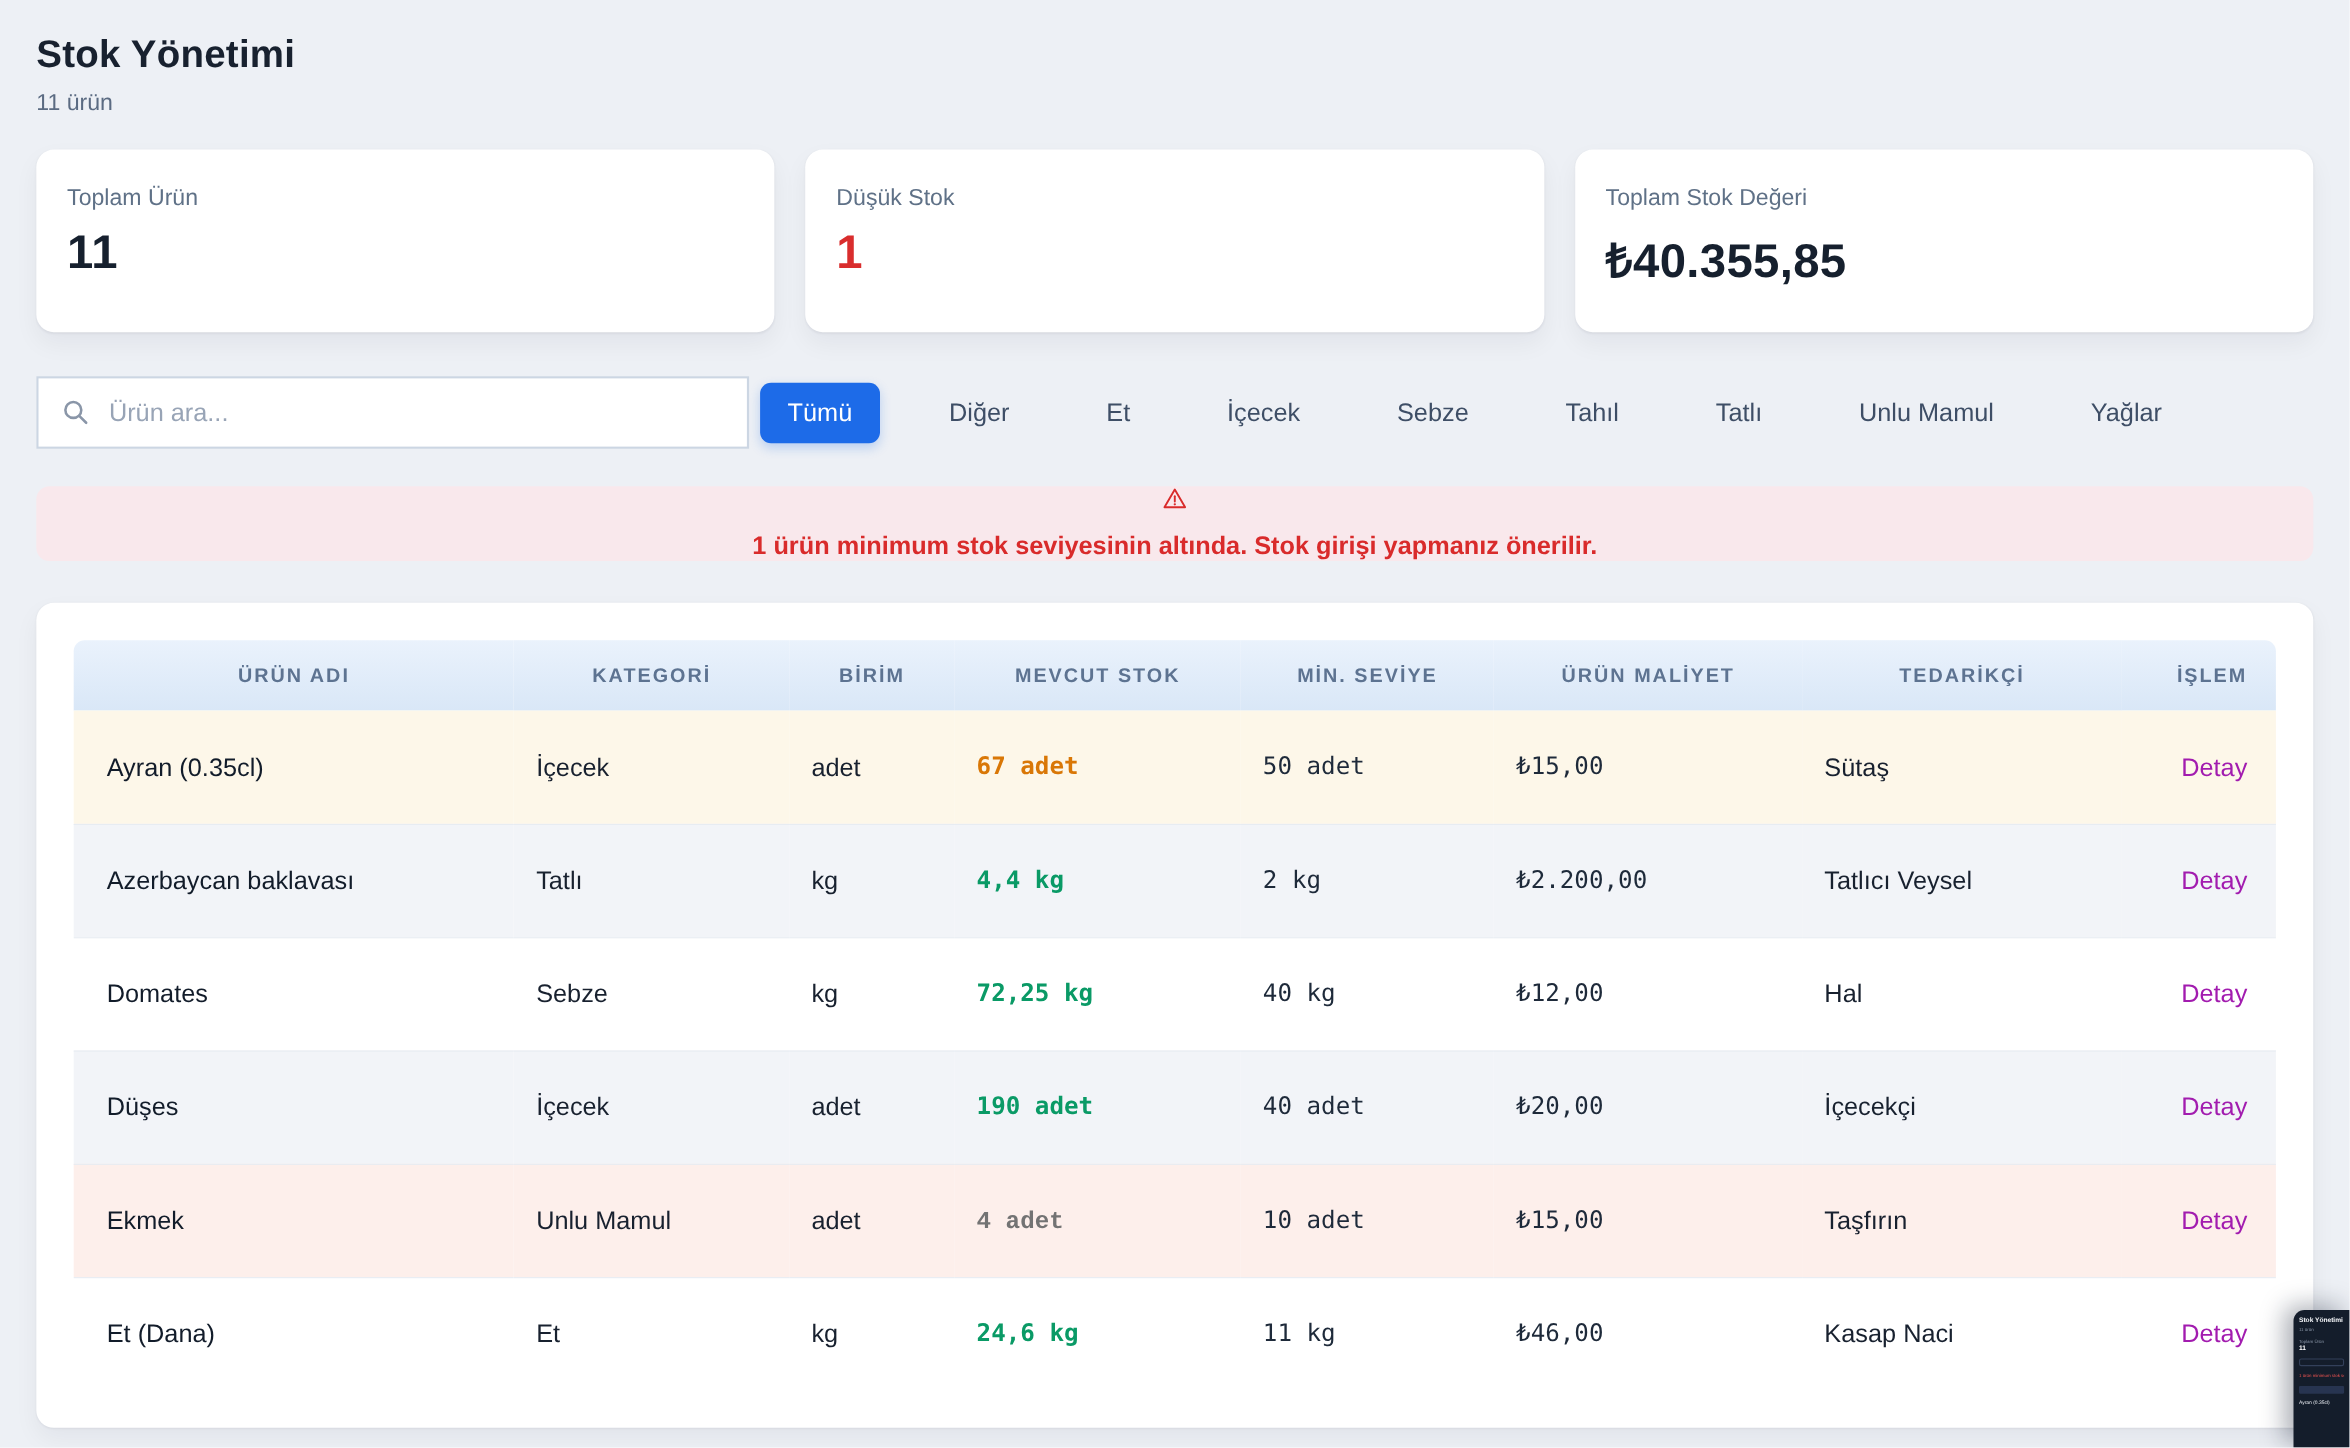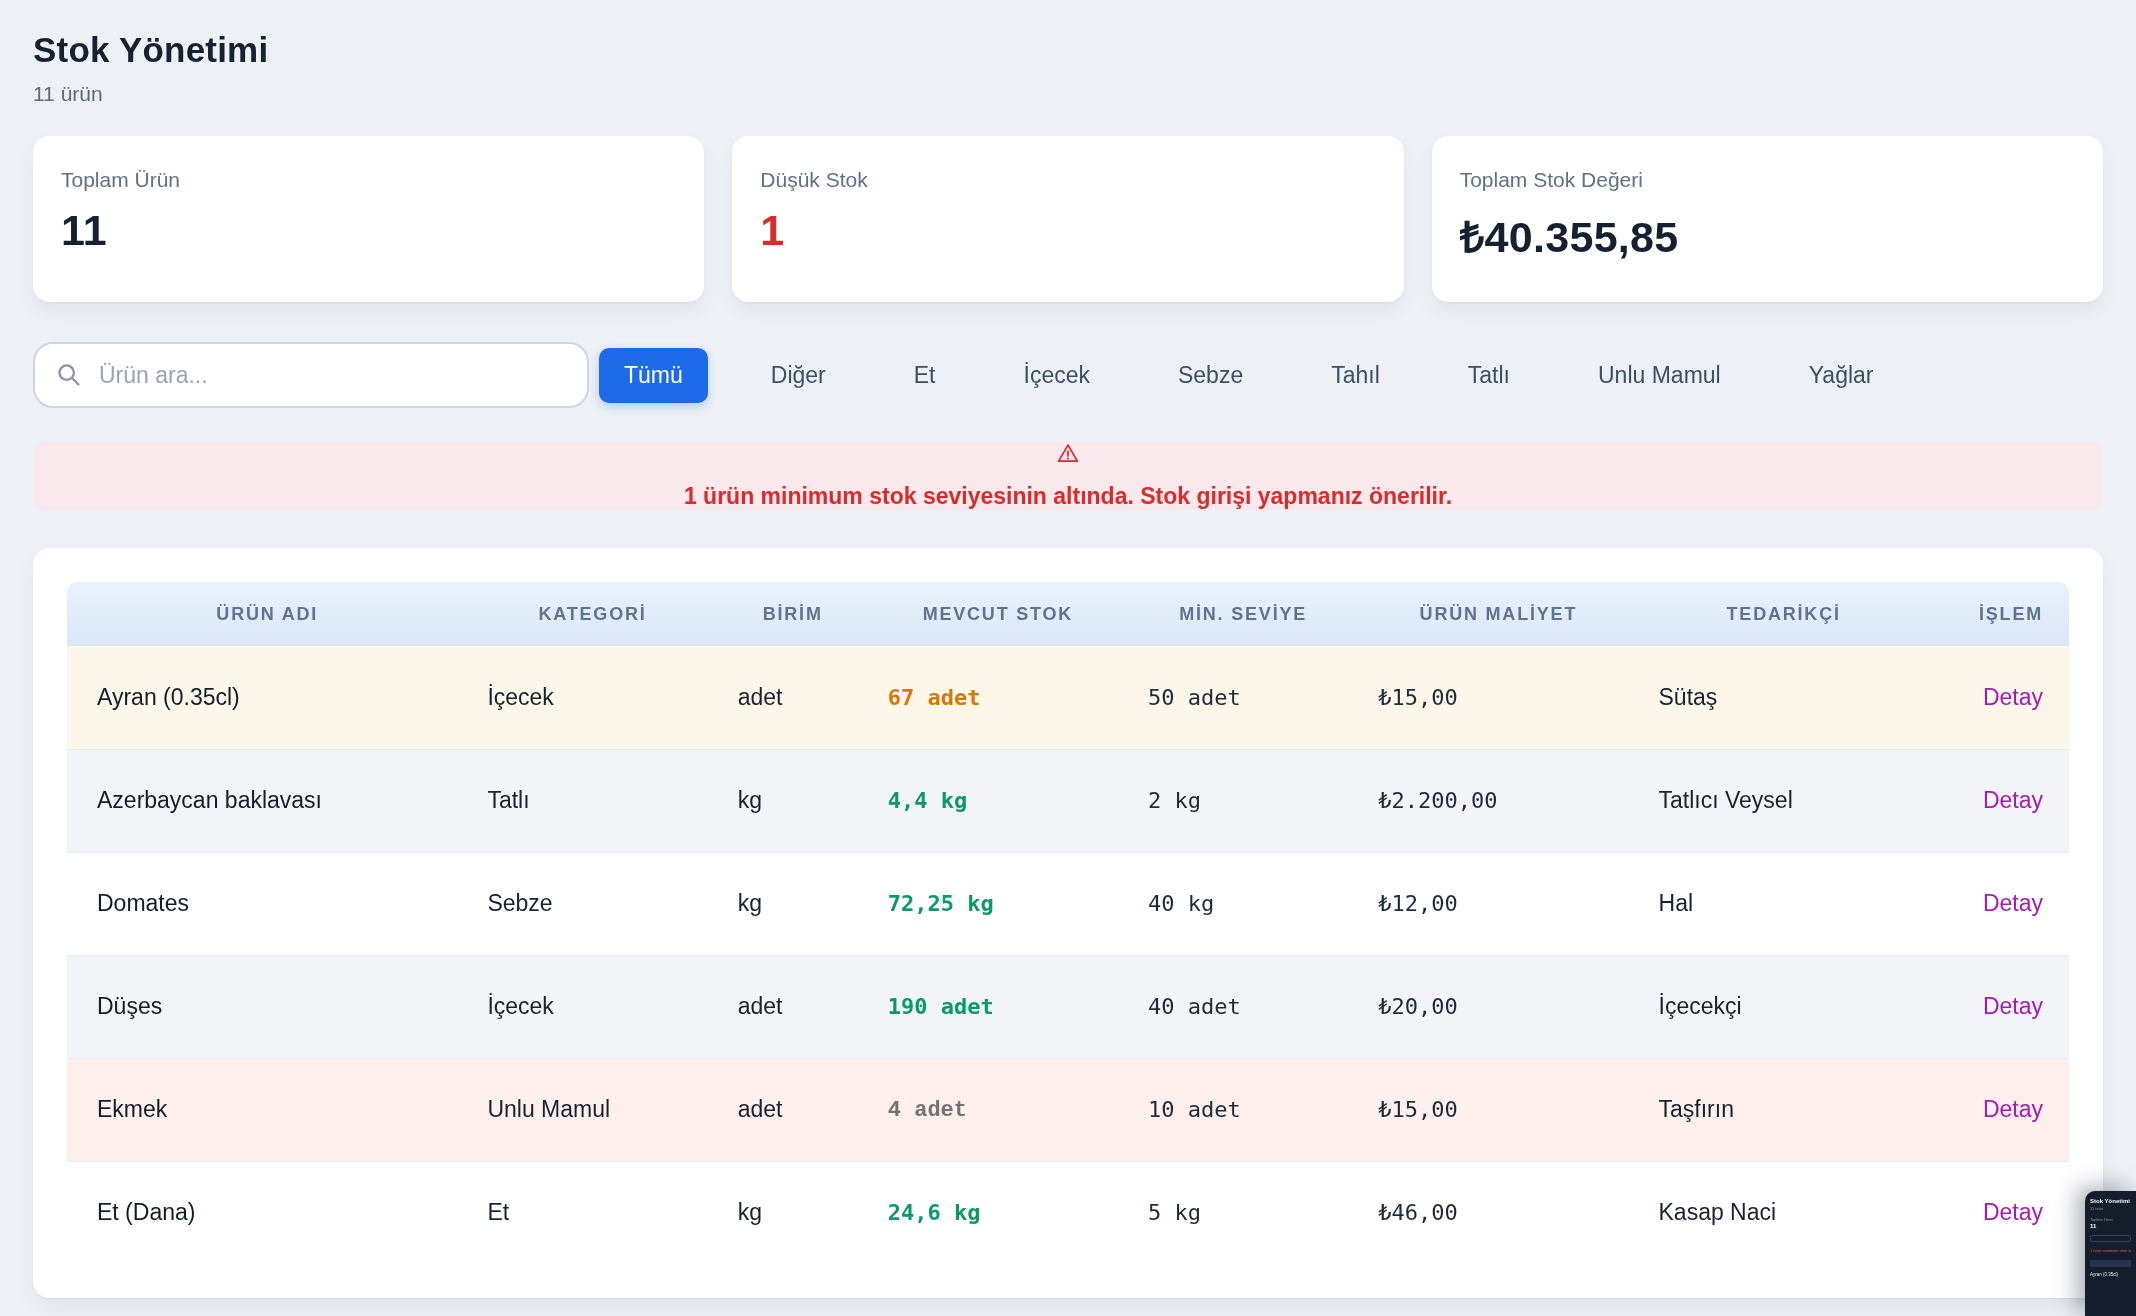--- a/index.html
+++ b/index.html
@@ -25,21 +25,21 @@
   
   .stats { display:grid; grid-template-columns: repeat(3, 1fr); gap: 28px; margin-top: 30px; }
   .stat-card { background:#ffffff; border-radius: 16px; height: 166px; padding: 32px 28px;
     box-shadow: 0 1px 2px rgba(15,23,42,.05), 0 10px 22px rgba(15,23,42,.05); }
   .stat-label { font-size: 21px; color: #5f7187; }
   .stat-value { font-size: 43px; font-weight: 700; color:#16202e; margin-top: 14px; letter-spacing:.3px; }
   .stat-value.red { color:#d92d2d; }
 
   
   .controls { display:flex; align-items:center; margin-top: 40px; }
-  .search-box { width: 556px; height: 66px; background:#ffffff; border: 2px solid #ccd6e3; border-radius: 20px;
+  .search-box { width: 648px; height: 66px; background:#ffffff; border: 2px solid #ccd6e3; border-radius: 0;
     display:flex; align-items:center; padding: 0 20px; gap: 14px; flex: none; }
   .search-box input { flex:1; border:none; outline:none; background:transparent; font-size: 23px; color:#1e293b; font-family: inherit; }
   .search-box input::placeholder { color:#98a4b6; }
   .chips { display:flex; align-items:center; margin-left: 10px; gap: 38px; }
   .chip { font-size: 23px; color:#3e4e66; padding: 14px 25px; border-radius: 10px; background:transparent; border:none; cursor:pointer; font-family: inherit; white-space: nowrap; }
   .chip.active { background:#1d6be8; color:#ffffff; box-shadow: 0 4px 10px rgba(29,107,232,.25); }
 
   
   .alert { margin-top: 34px; background:#f9e8ec; border-radius: 12px; height: 68px;
     display:flex; align-items:center; padding: 0 28px; gap: 18px; flex-direction: column; }
@@ -257,21 +257,21 @@
             </td>
           </tr>
 
           <tr class="plain">
             <td class="c-name">Et (Dana)</td>
             <td class="c-cat">Et</td>
             <td class="c-unit">kg</td>
             <td class="c-stock mono">
               <span class="ok">24,6 kg</span>
             </td>
-            <td class="c-min mono">5 kg</td>
+            <td class="c-min mono">11 kg</td>
             <td class="c-cost mono">₺46,00</td>
             <td class="c-sup">Kasap Naci</td>
             <td class="c-act">
               <span class="detay">Detay</span>
             </td>
           </tr>
 
       </tbody>
     </table>
   </div>

